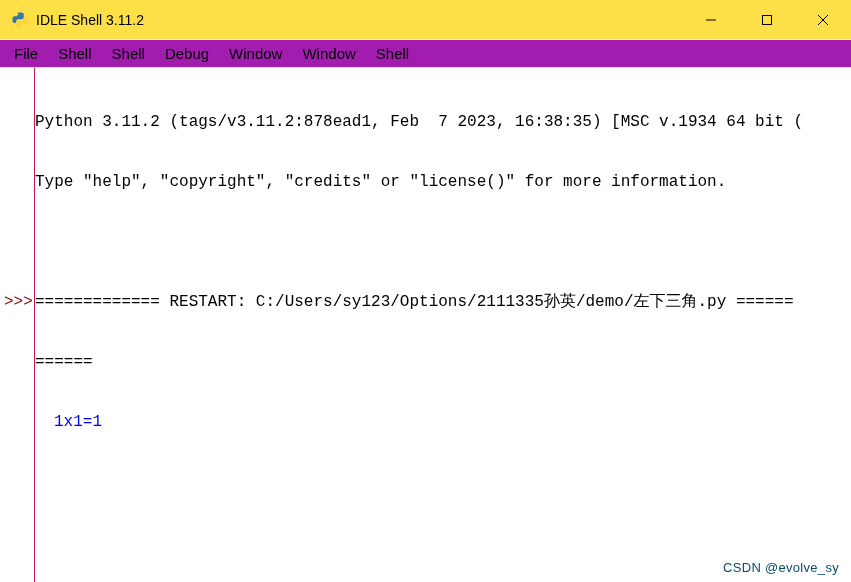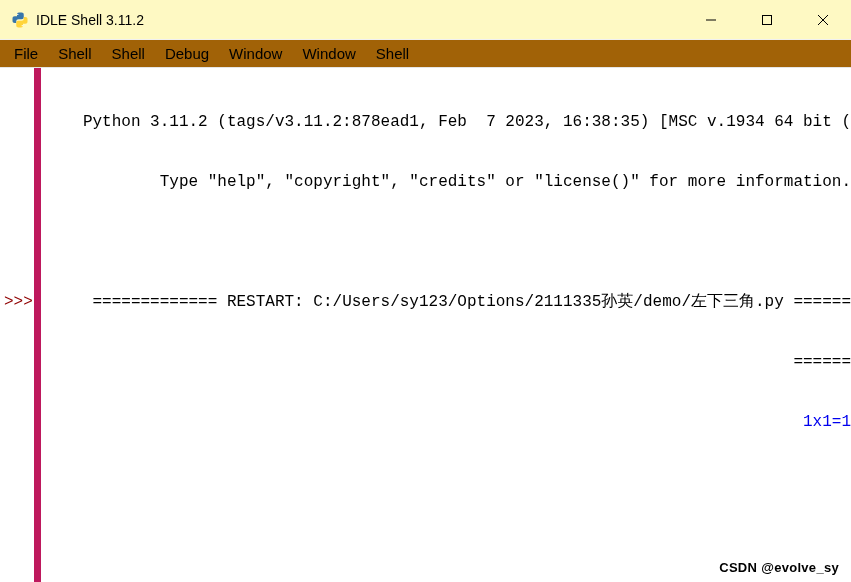--- a/index.html
+++ b/index.html
@@ -12,21 +12,21 @@
       height: 582px;
       font-family: "Segoe UI", Tahoma, sans-serif;
       background: #ffffff;
       position: relative;
       overflow: hidden;
     }
     .titlebar {
       height: 40px;
       display: flex;
       align-items: center;
-      background: #fef9c3;
+      background: #fde047;
       border-bottom: 1px solid #f0f0f0;
     }
     .titlebar-icon {
       width: 20px;
       height: 20px;
       margin-left: 10px;
       margin-right: 6px;
       display: flex;
       align-items: center;
       justify-content: center;
@@ -50,21 +50,21 @@
     }
     .window-btn svg {
       width: 12px;
       height: 12px;
     }
     .menubar {
       height: 28px;
       display: flex;
       align-items: center;
       padding-left: 4px;
-      background: #a16207;
+      background: #a21caf;
       font-size: 15px;
       color: #000;
       border-bottom: 1px solid #e5e5e5;
     }
     .menu-item {
       padding: 2px 10px;
       cursor: default;
     }
     .shell-area {
       position: relative;
@@ -85,40 +85,38 @@
     .gutter-line {
       height: 20px;
       padding-left: 4px;
     }
     .content {
       flex: 1;
       padding-top: 4px;
       white-space: pre;
       color: #000;
       position: relative;
-      border-left: 7px solid #be185d;
+      border-left: 1px solid #be185d;
       overflow: hidden;
-      text-align: right;
     }
     .content-line {
       height: 20px;
     }
     .blue {
       color: #0000ee;
       margin-left: 19px;
     }
     .watermark {
       position: absolute;
       right: 12px;
       bottom: 4px;
       font-family: "Segoe UI", sans-serif;
       font-size: 13px;
-      color: #000000;
+      color: #0c4a6e;
       letter-spacing: 0.3px;
-      font-weight: bold;
     }
   </style>
 </head>
 <body>
 
 <div class="titlebar">
   <div class="titlebar-icon">
     <svg viewBox="0 0 24 24" width="18" height="18">
       <path d="M11 2c-3 0-3 2-3 3v2H5c-2 0-3 1-3 3v3c0 2 1 3 3 3h2v-2c0-2 1-3 3-3h4c2 0 3-1 3-3V5c0-2-1-3-3-3h-3z" fill="#3776ab"></path>
       <circle cx="9" cy="4.5" r="0.9" fill="#fff"></circle>

